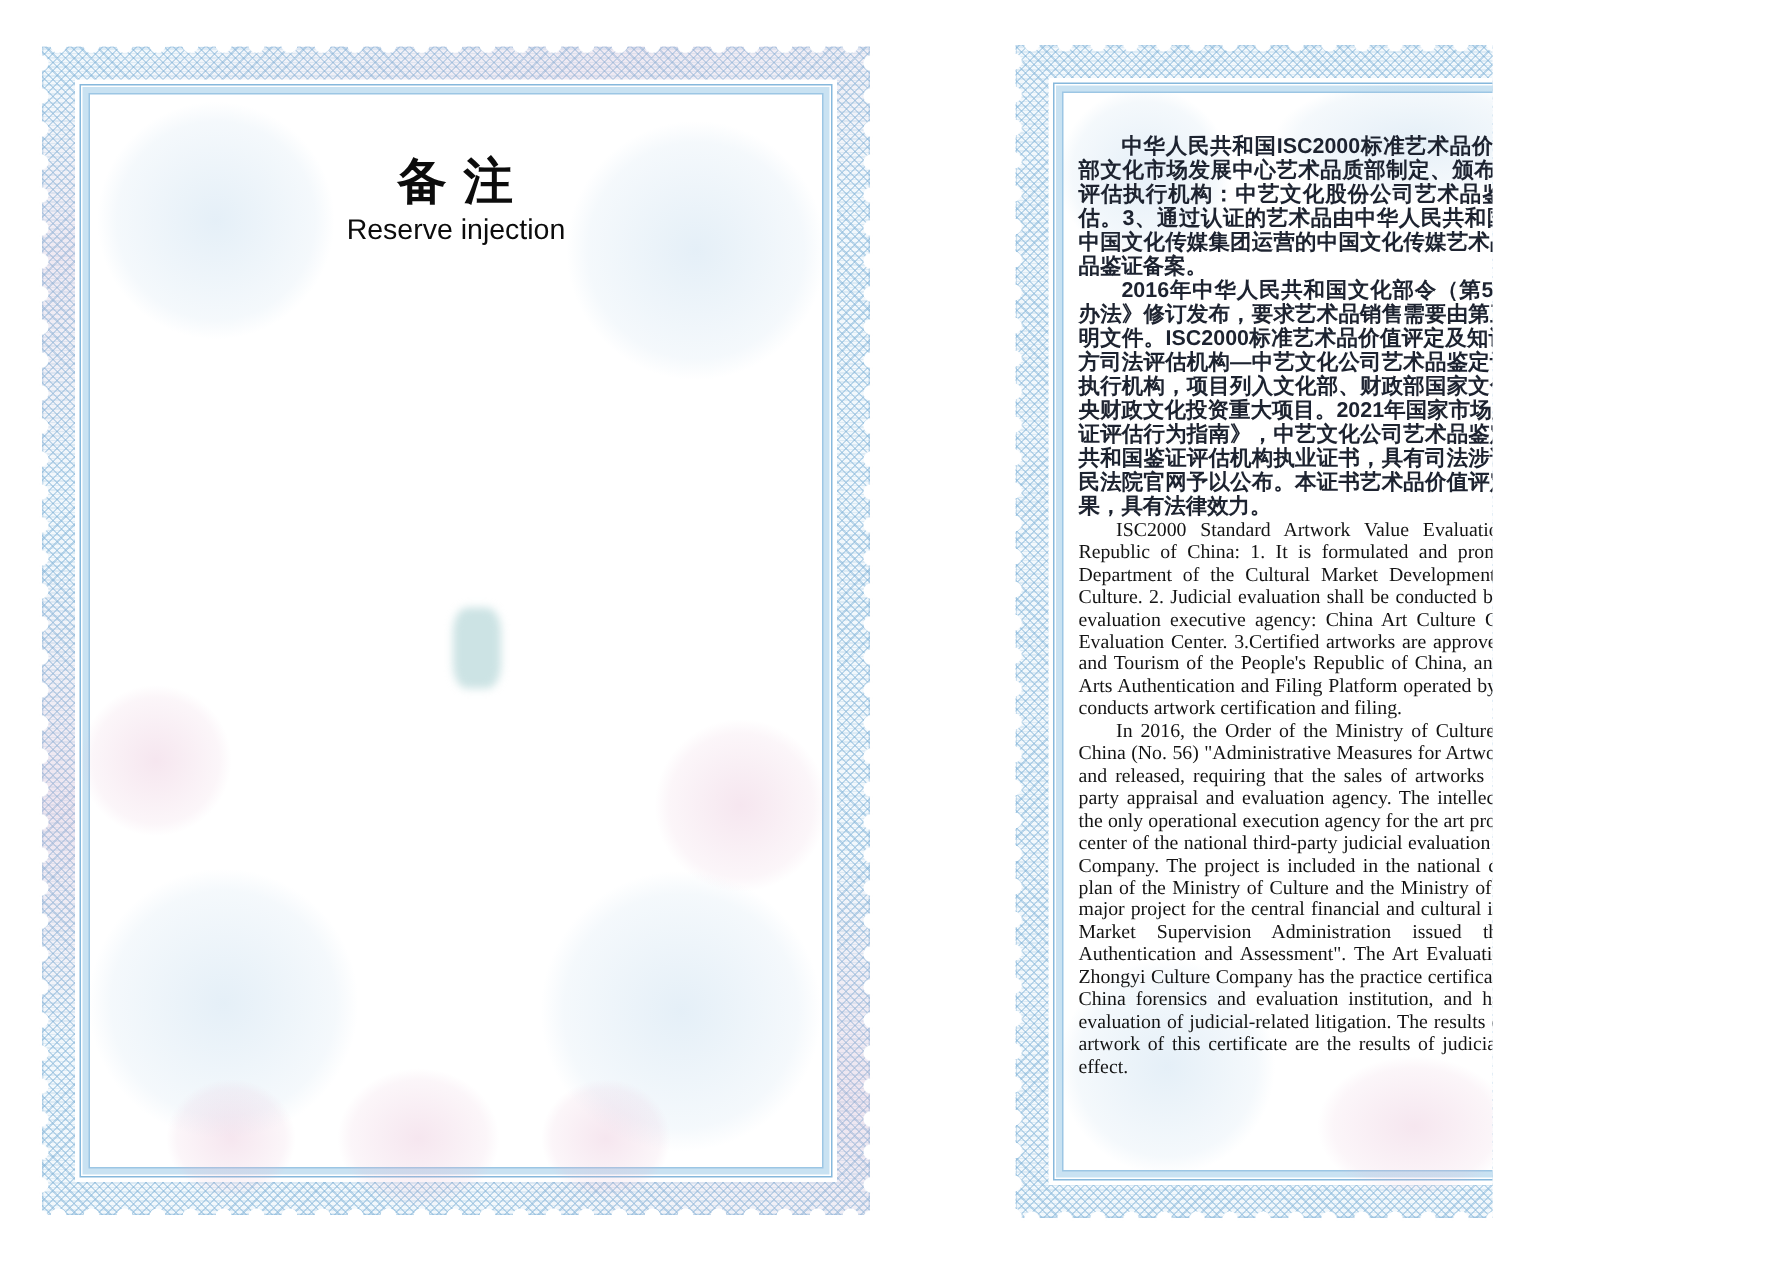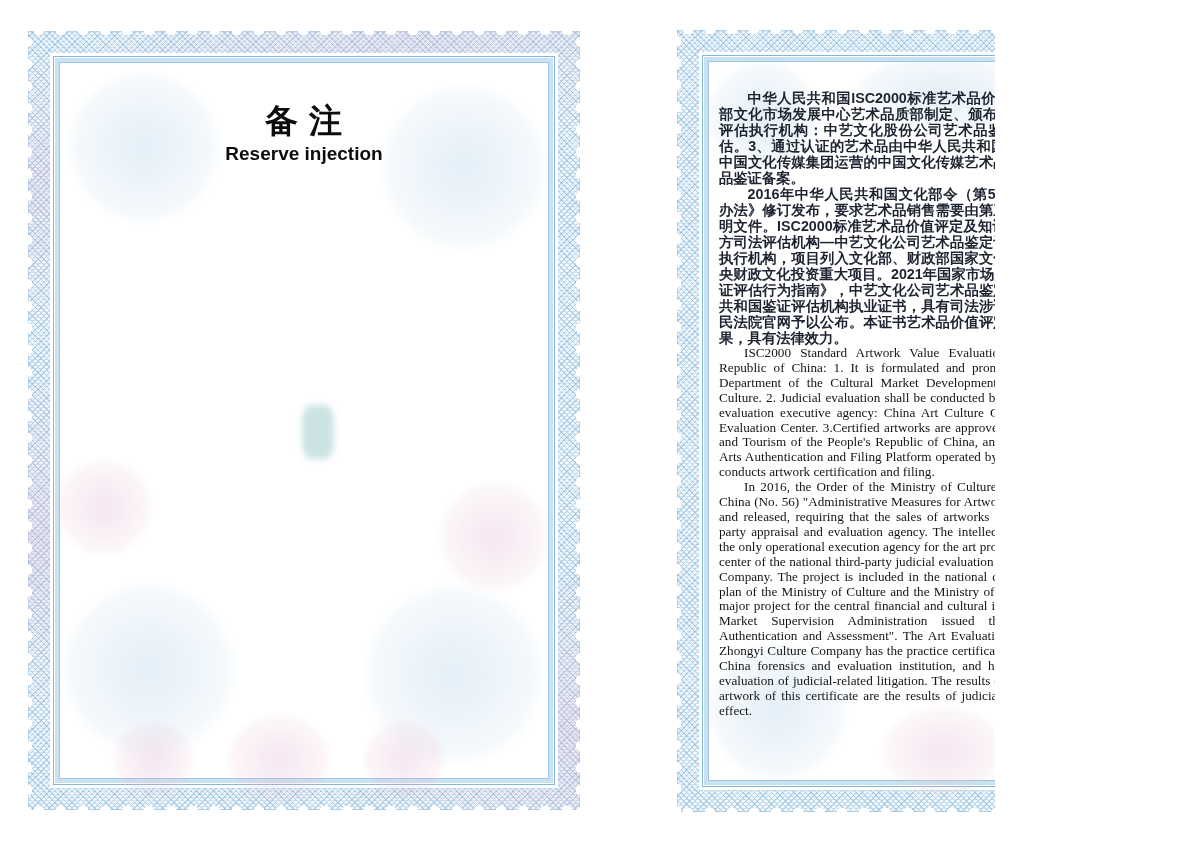--- a/index.html
+++ b/index.html
@@ -54,21 +54,21 @@
   
   .wm{position:absolute;border-radius:50%;pointer-events:none;}
   .wm-blue{background:radial-gradient(closest-side, rgba(168,203,230,.30), rgba(168,203,230,.12) 60%, rgba(255,255,255,0) 72%);}
   .wm-pink{background:radial-gradient(closest-side, rgba(226,178,206,.32), rgba(226,178,206,.12) 60%, rgba(255,255,255,0) 72%);}
   .wm-diamond{position:absolute;left:248px;top:348px;width:32px;height:54px;border-radius:30%;
     background:rgba(176,212,214,.65);filter:blur(3px);}
 
   
   .title-wrap{position:relative;text-align:center;padding-top:46px;}
   .title-cn{margin:0;font-size:33px;line-height:36px;font-weight:600;color:#0c0c0c;letter-spacing:1px;}
-  .title-en{margin:4px 0 0 0;font-size:19px;line-height:22px;font-weight:700;color:#0c0c0c;}
+  .title-en{margin:4px 0 0 0;font-size:19px;line-height:22px;font-weight:400;color:#0c0c0c;}
 
   
   .content{position:relative;padding:34px 16px 0 16px;}
   .cn-para{margin:0;text-align:justify;text-indent:2em;
     font-family:"Liberation Sans",sans-serif;font-weight:700;
     font-size:14.3px;line-height:16px;color:#1d2330;}
   .en-block{}
   .en-para{margin:0;text-align:justify;text-indent:1.9em;
     font-family:"Liberation Serif",serif;font-weight:400;
     font-size:13.2px;line-height:14.9px;color:#141414;}

